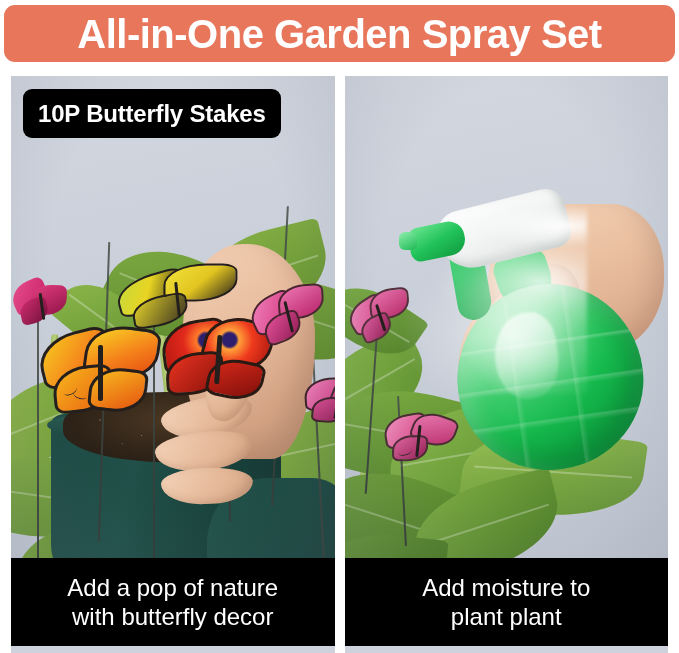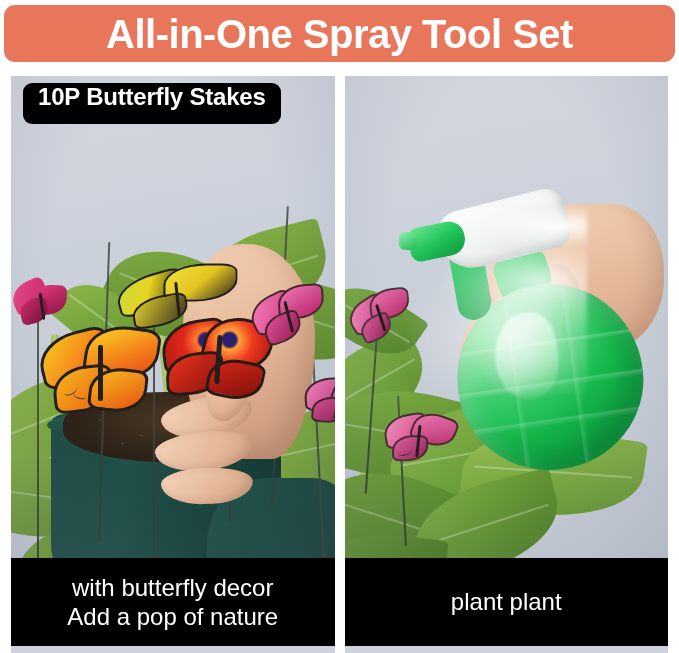--- a/index.html
+++ b/index.html
@@ -61,26 +61,27 @@
     height: 482px;
     overflow: hidden;
     background:
       linear-gradient(170deg, #d3d7e0 0%, #c9cfd9 45%, #c2c8d3 100%);
   }
 
   
   .badge {
     position: absolute;
     left: 12px;
-    top: 7px;
-    height: 41px;
+    top: 13px;
+    height: 49px;
     padding: 0 15px;
     background: #000000;
     border-radius: 9px;
     display: flex;
+    align-items: center;
     z-index: 40;
   }
   .badge-text {
     color: #ffffff;
     font-size: 24px;
     font-weight: bold;
     letter-spacing: -0.2px;
     white-space: nowrap;
   }
 
@@ -343,21 +344,21 @@
     position:absolute; inset:0;
     background: radial-gradient(ellipse at 50% 45%, transparent 55%, rgba(110,120,135,.18) 100%);
     z-index: 35;
     pointer-events:none;
   }
 </style>
 </head>
 <body>
 
 <div class="header-banner">
-  <div class="header-title">All-in-One Spray Tool Set</div>
+  <div class="header-title">All-in-One Garden Spray Set</div>
 </div>
 
 <div class="panels">
 
   <div class="panel">
 
     <div class="photo">
 
       <div class="stem" style="left:34px;  top:258px; width:7px; height:150px; transform:rotate(5deg);"></div>
       <div class="stem" style="left:72px;  top:236px; width:7px; height:175px; transform:rotate(-4deg);"></div>
@@ -443,22 +444,22 @@
       <div class="finger" style="left:196px; top:268px; width:46px;  height:78px; transform:rotate(16deg);"></div>
 
       <div class="vignette"></div>
 
       <div class="badge">
         <span class="badge-text">10P Butterfly Stakes</span>
       </div>
     </div>
 
     <div class="caption">
+      <div class="caption-line">Add a pop of nature</div>
       <div class="caption-line">with butterfly decor</div>
-      <div class="caption-line">Add a pop of nature</div>
     </div>
   </div>
 
   <div class="panel">
 
     <div class="photo">
 
       <div class="stem" style="left:16px;  top:300px; width:7px; height:180px; transform:rotate(6deg);"></div>
       <div class="stem" style="left:58px;  top:326px; width:8px; height:160px; transform:rotate(-5deg);"></div>
       <div class="stem" style="left:104px; top:348px; width:7px; height:140px; transform:rotate(4deg);"></div>
@@ -505,17 +506,18 @@
       <div class="trigger-lever"></div>
       <div class="trigger-head"></div>
       <div class="nozzle"></div>
       <div class="nozzle-tip"></div>
 
       <div class="vignette"></div>
 
     </div>
 
     <div class="caption">
+      <div class="caption-line">Add moisture to</div>
       <div class="caption-line">plant plant</div>
     </div>
   </div>
 
 </div>
 
 </body></html>

